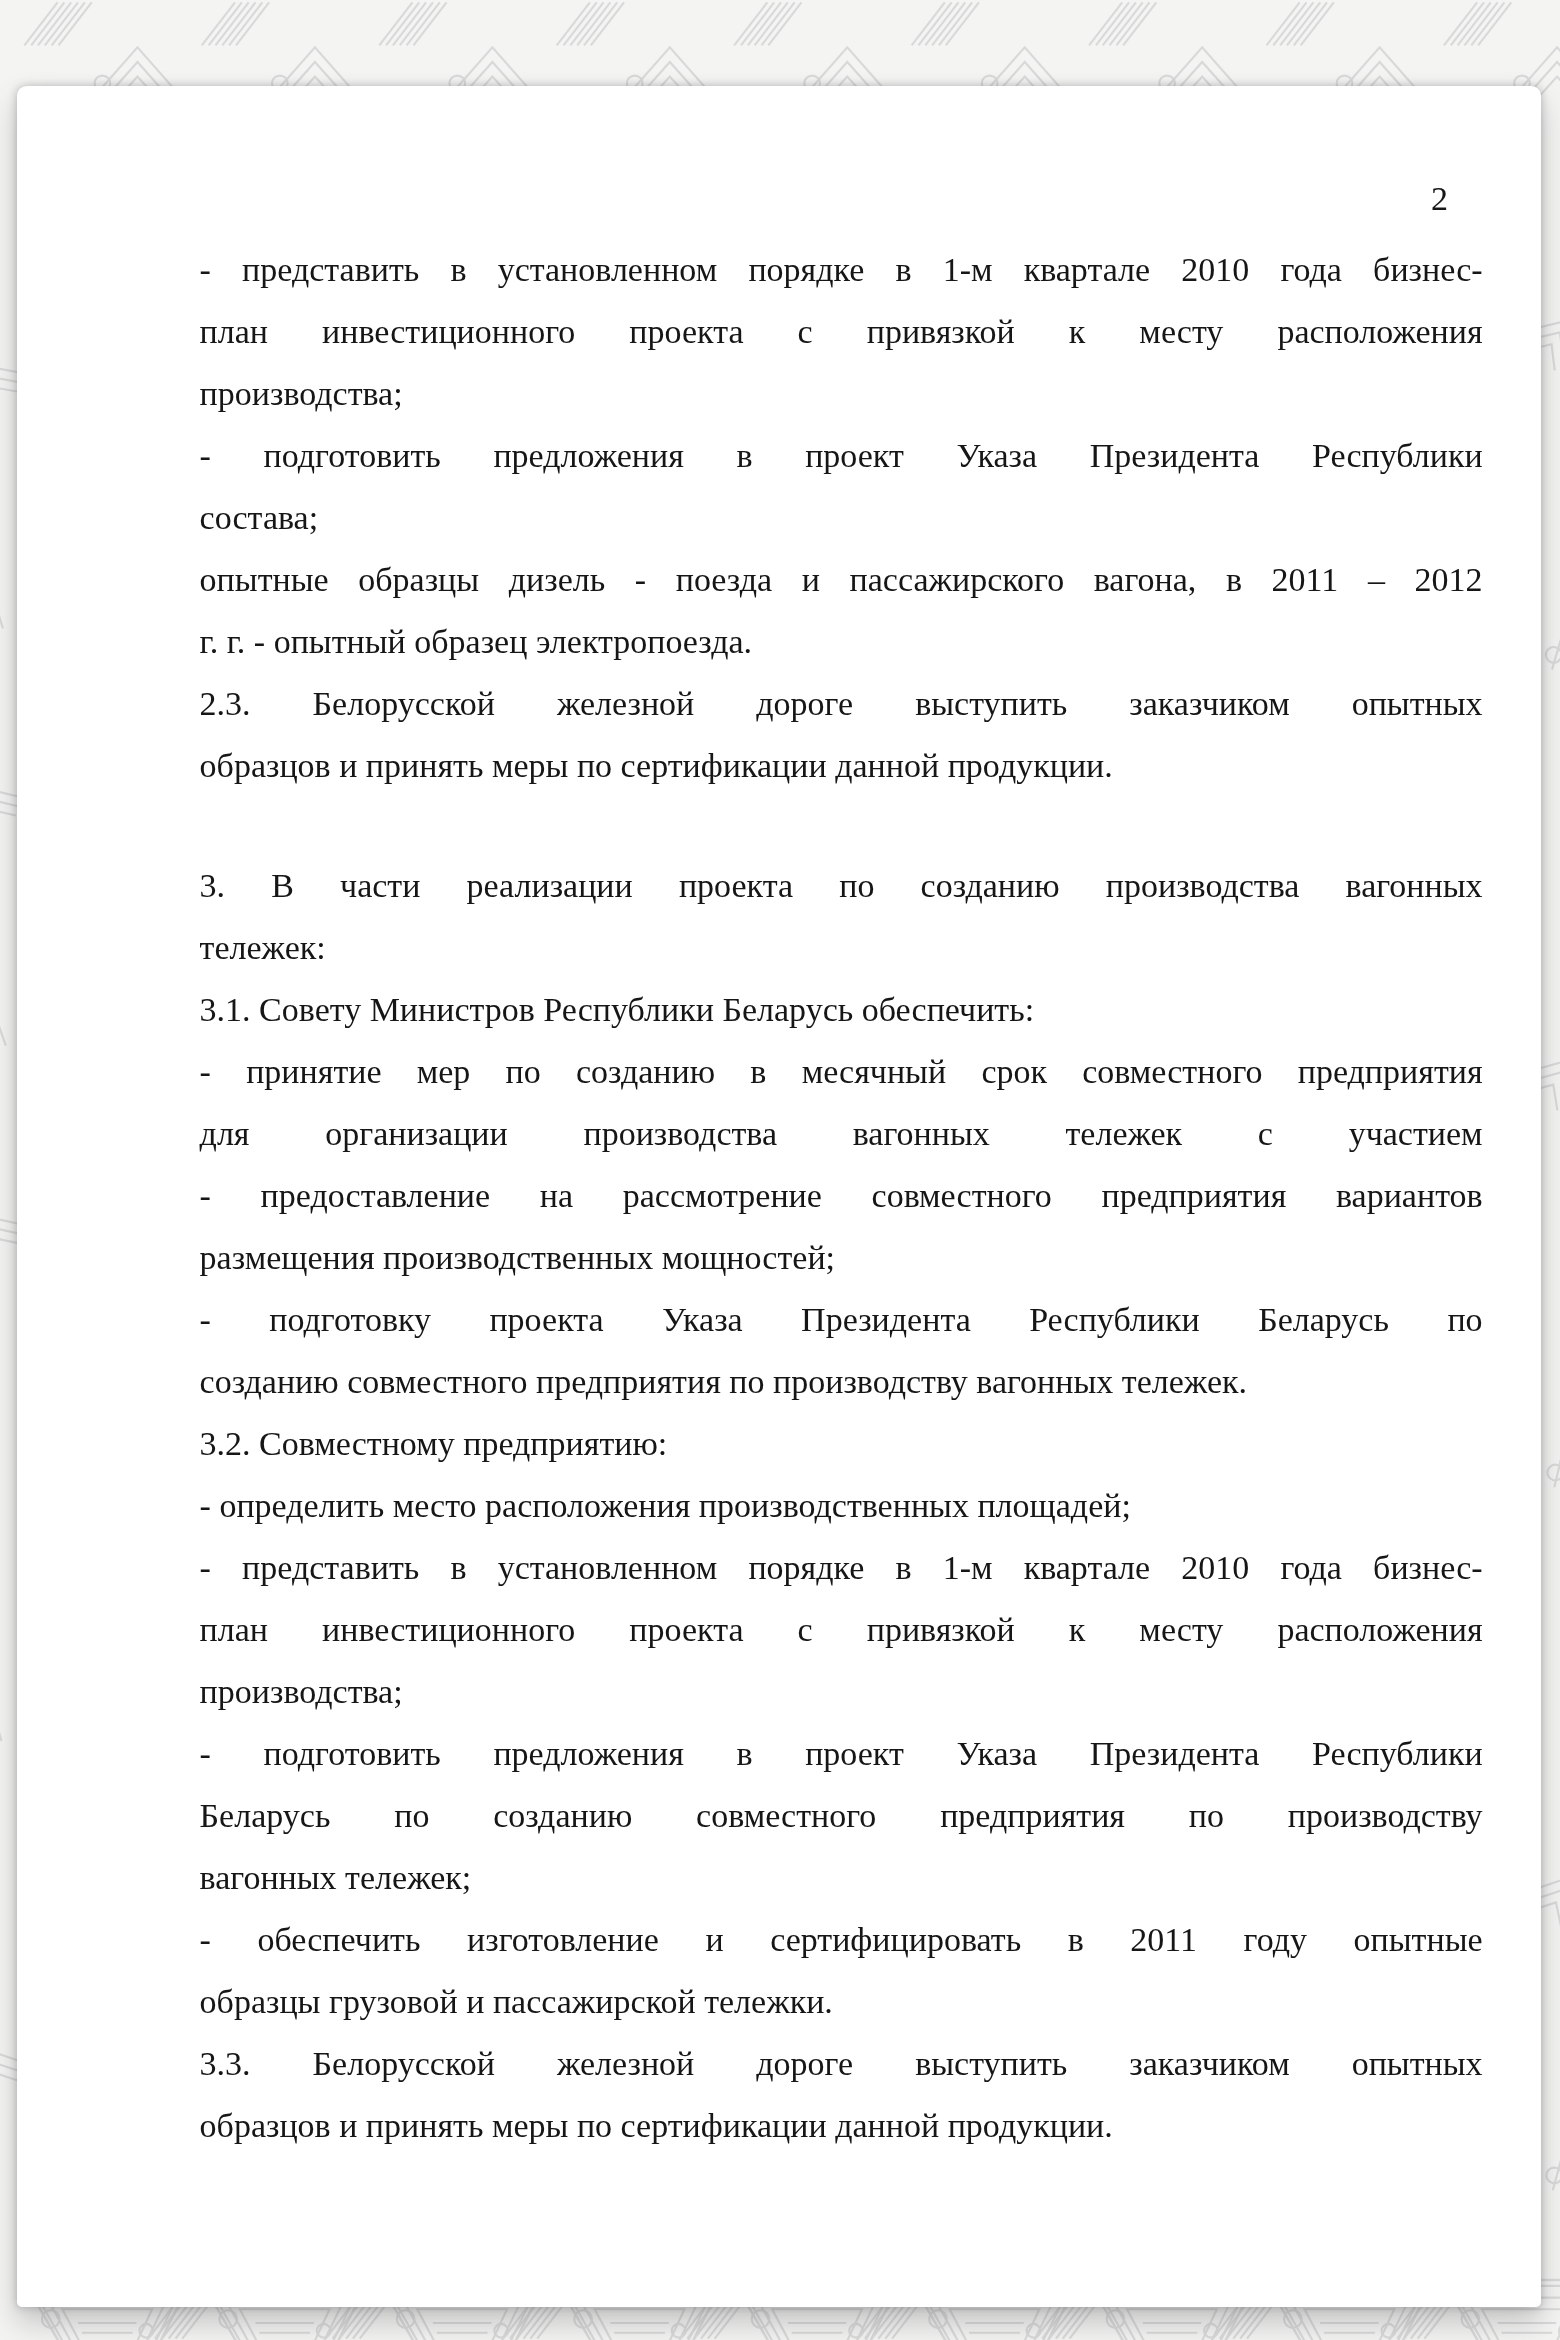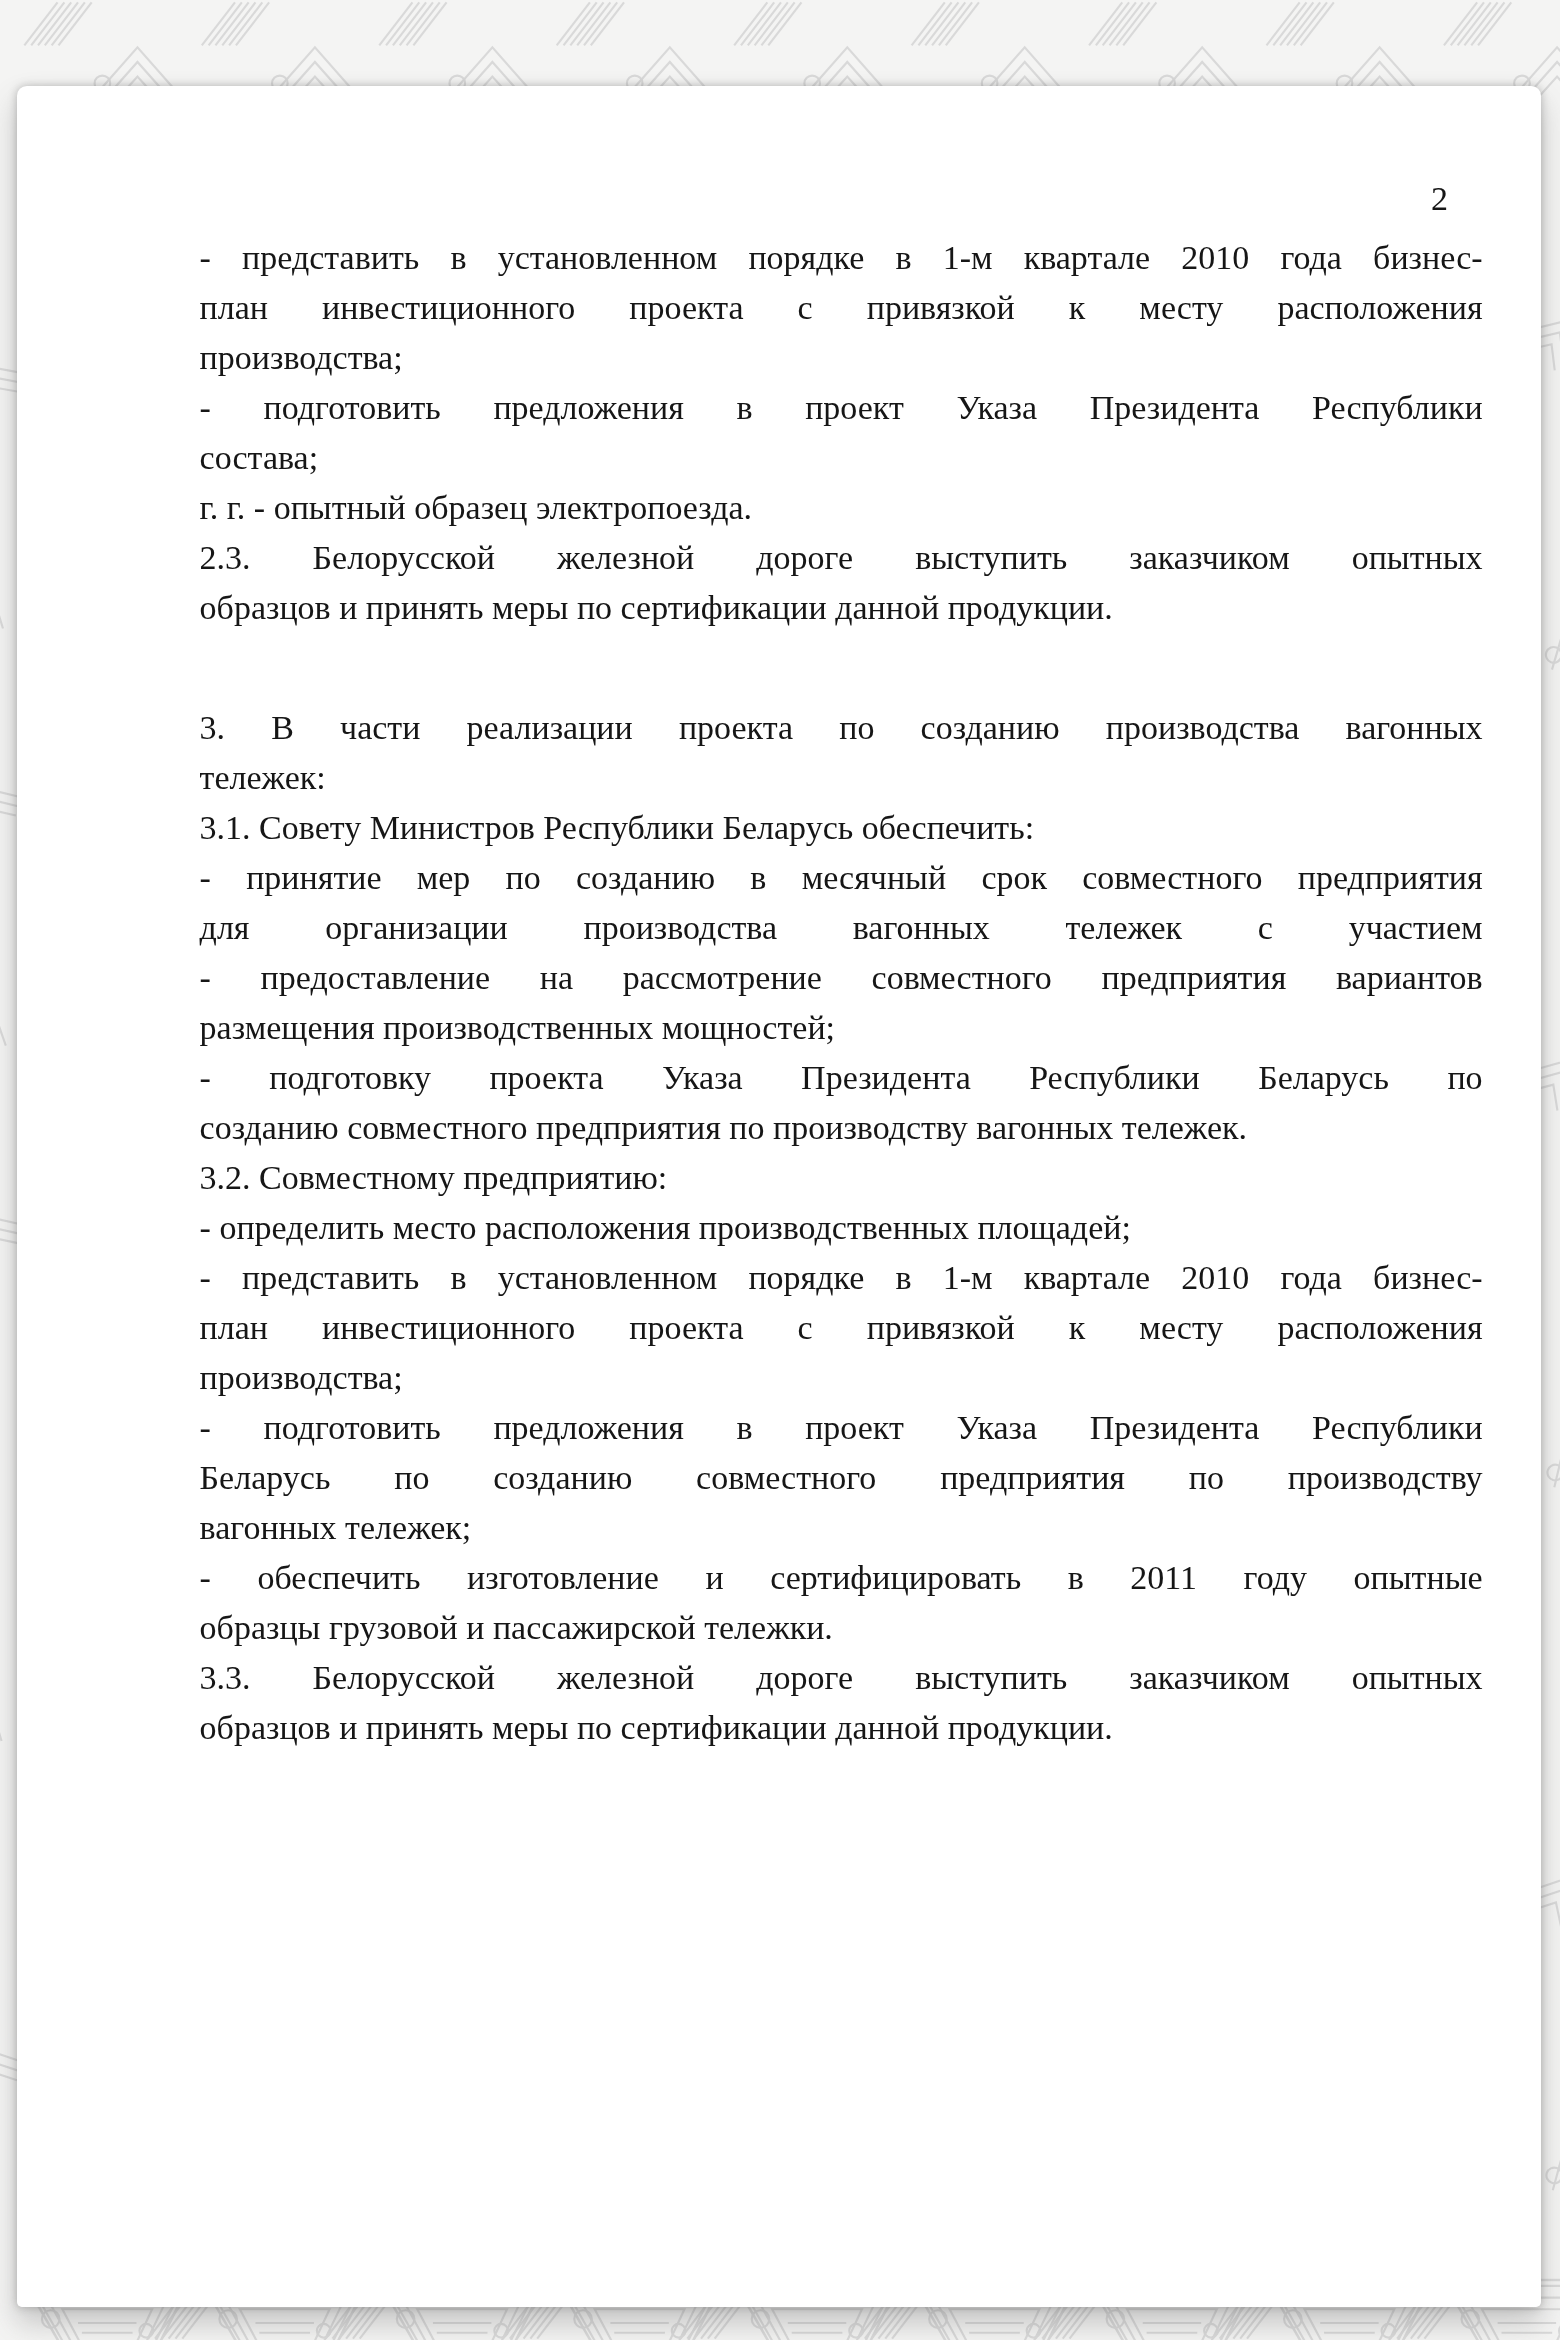--- a/index.html
+++ b/index.html
@@ -41,21 +41,21 @@
   .text-block {
     position: absolute;
     left: 183px; top: 147px;
     width: 1283px;
     font-size: 34px;
     line-height: 50px;
     color: var(--ink, #161616);
   }
   .para { margin: 0; }
   .para.heading { font-weight: normal; margin-top: 70px; }
-  .line { text-align: justify; text-align-last: justify; }
+  .line { text-align: justify; text-align-last: justify; margin-top: 12px; }
   .line.end { text-align-last: left; }
 </style>
 </head>
 <body>
 
 <div class="canvas">
 
   <svg class="bg-ornaments" viewBox="0 0 1600 2400" xmlns="http://www.w3.org/2000/svg" aria-hidden="true">
     <defs>
       <g id="slash">
@@ -149,20 +149,21 @@
         <div class="para">
           <div class="line">- представить в установленном порядке в 1-м квартале 2010 года бизнес-</div>
           <div class="line">план инвестиционного проекта с привязкой к месту расположения</div>
           <div class="line end">производства;</div>
         </div>
         <div class="para">
           <div class="line">- подготовить предложения в проект Указа Президента Республики</div>
           <div class="line end">состава;</div>
         </div>
         <div class="para">
+          <div class="line">опытные образцы дизель - поезда и пассажирского вагона, в 2011 – 2012</div>
           <div class="line end">г. г. - опытный образец электропоезда.</div>
         </div>
         <div class="para">
           <div class="line">2.3. Белорусской железной дороге выступить заказчиком опытных</div>
           <div class="line end">образцов и принять меры по сертификации данной продукции.</div>
         </div>
         <div class="para heading">
           <div class="line">3. В части реализации проекта по созданию производства вагонных</div>
           <div class="line end">тележек:</div>
         </div>

